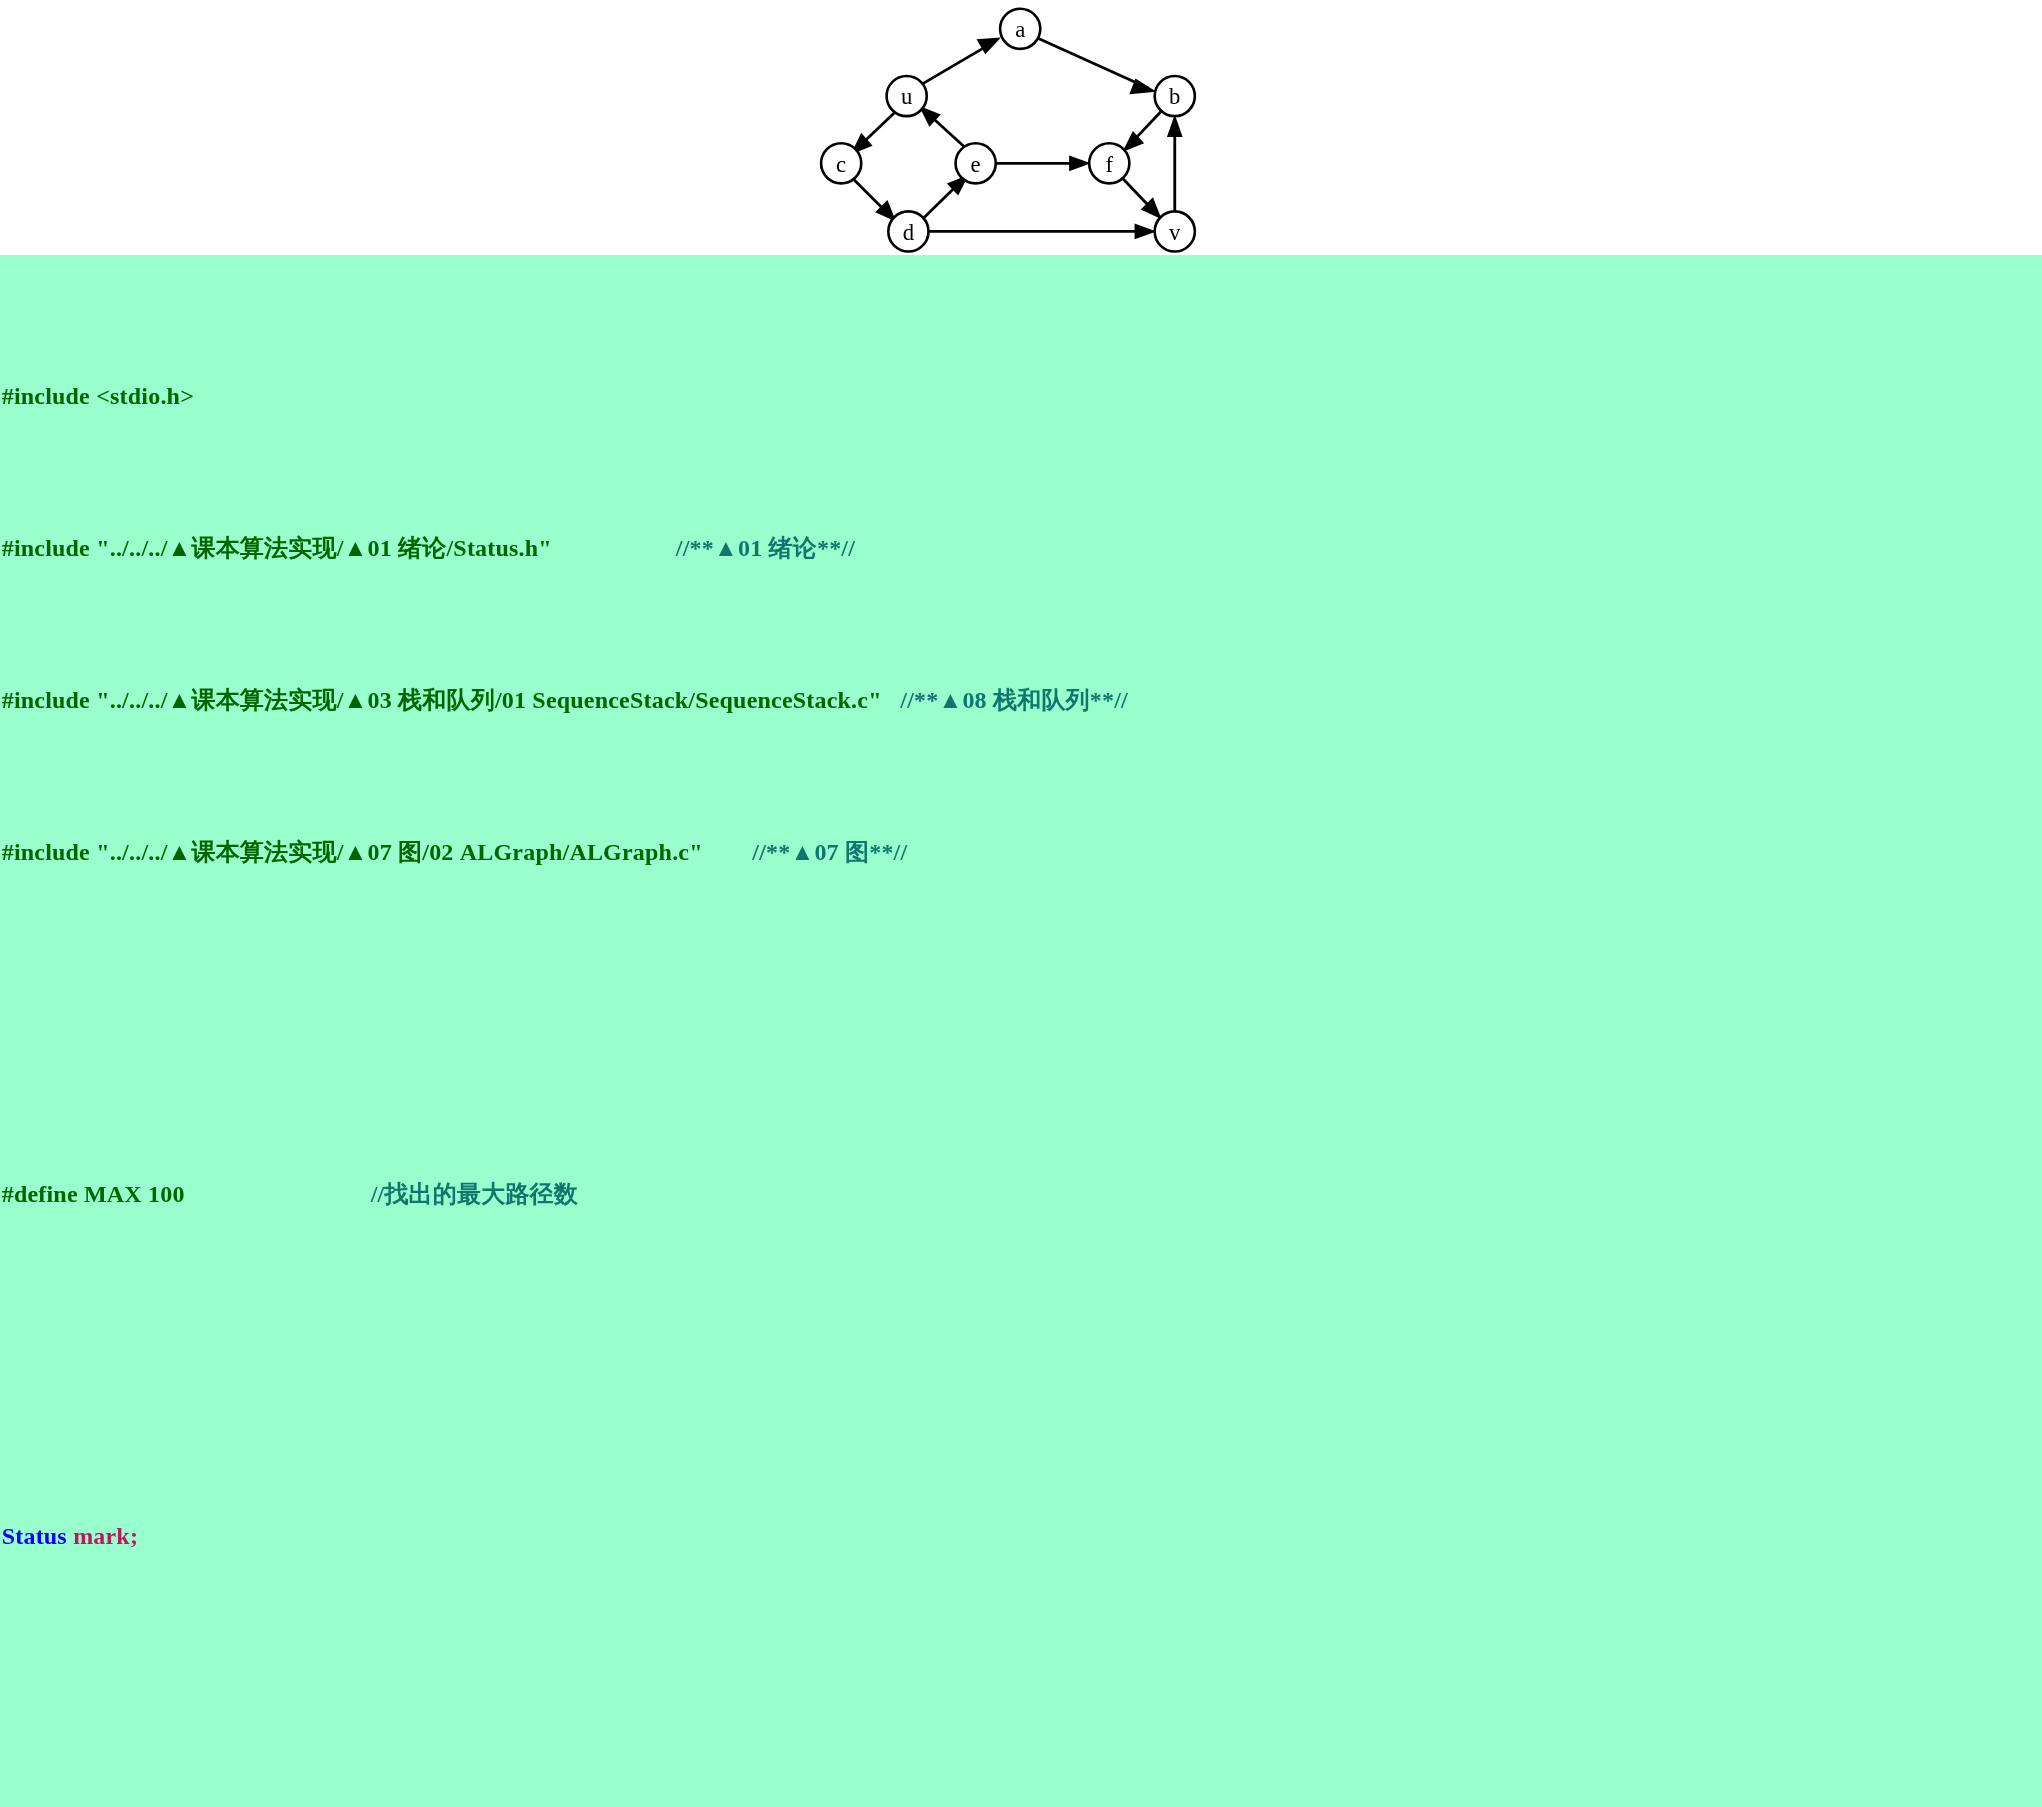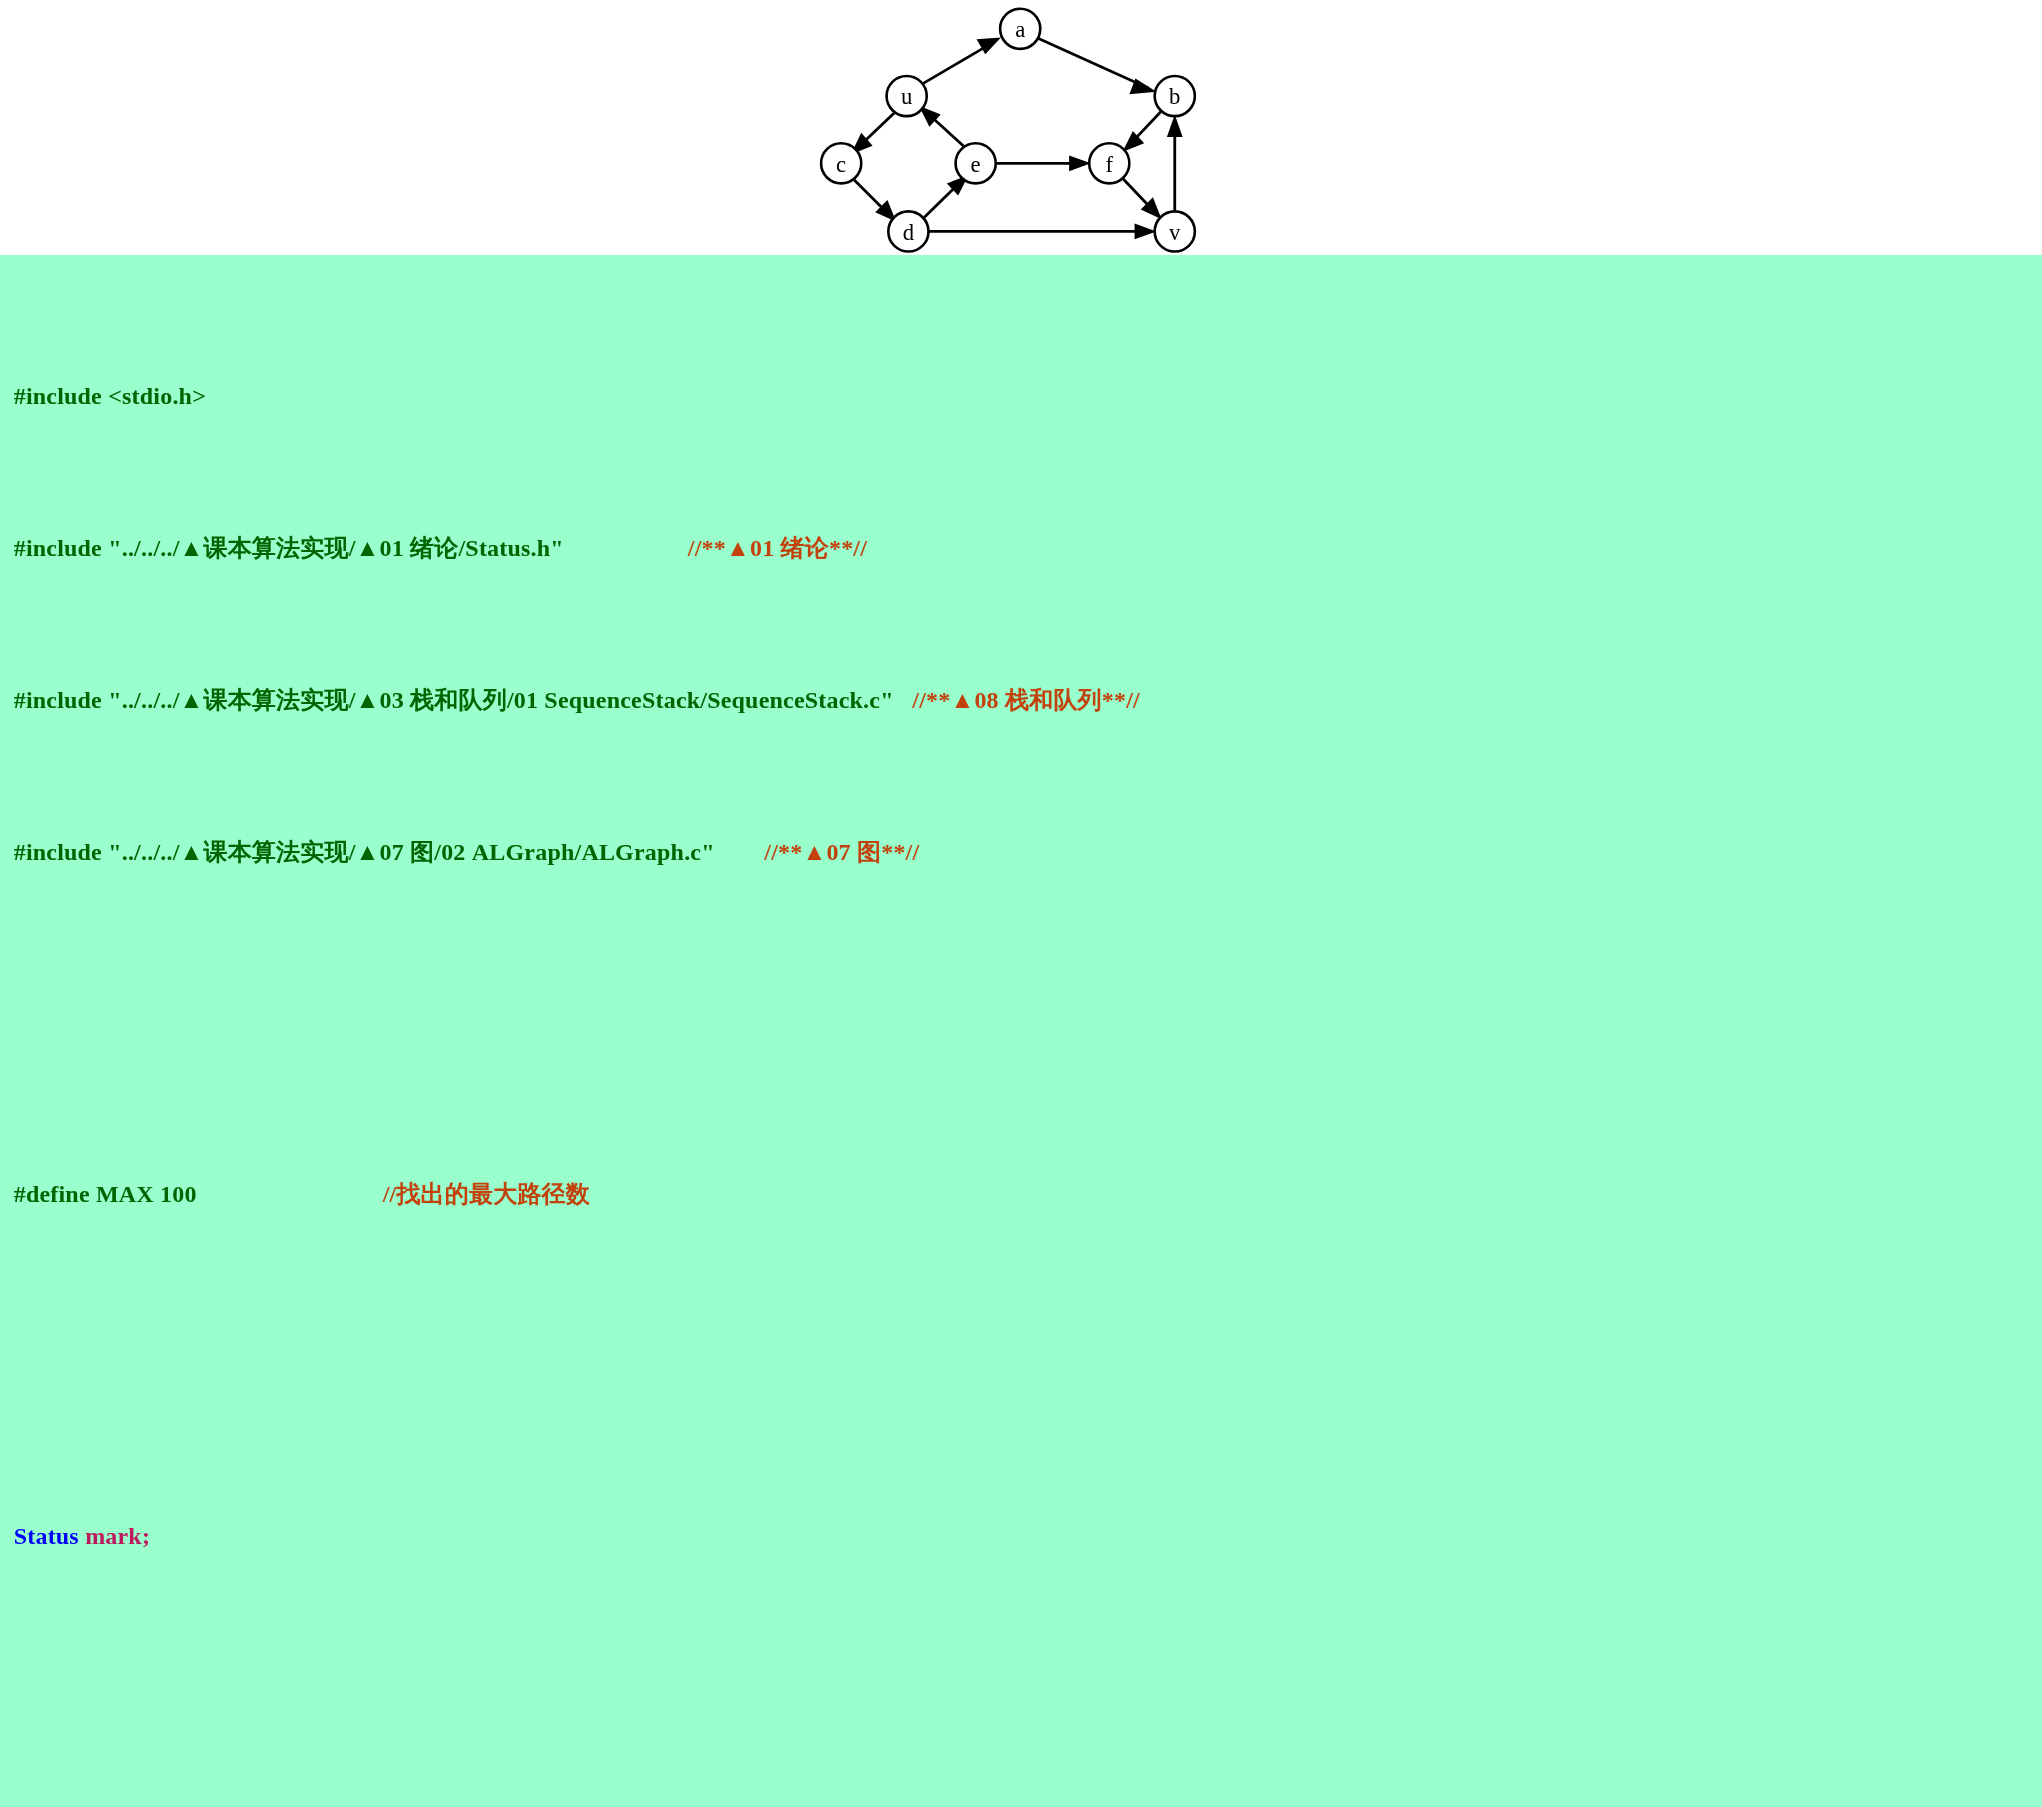--- a/index.html
+++ b/index.html
@@ -57,25 +57,25 @@
   }
   #code-listing {
     font-family: "Liberation Serif", "DejaVu Serif", serif;
     font-size: 24px;
     font-weight: bold;
     line-height: 38px;
     white-space: pre;
     padding: 7.9px 0 0 1.7px;
     letter-spacing: 0.2px;
   }
-  .ln { display: block; height: 38px; margin-left: 12px; }
+  .ln { display: block; height: 38px; }
 
   
   .t-pre   { color: #006400; }  
-  .t-cmt   { color: #c2410c; }  
+  .t-cmt   { color: #0f766e; }  
   .t-kw    { color: #0000ff; text-align: right; }  
   .t-id    { color: #be185d; }
 </style>
 </head>
 <body>
 
 <div id="graph-figure">
   <svg width="2043" height="255" viewBox="0 0 2339 292">
 
     <g>

